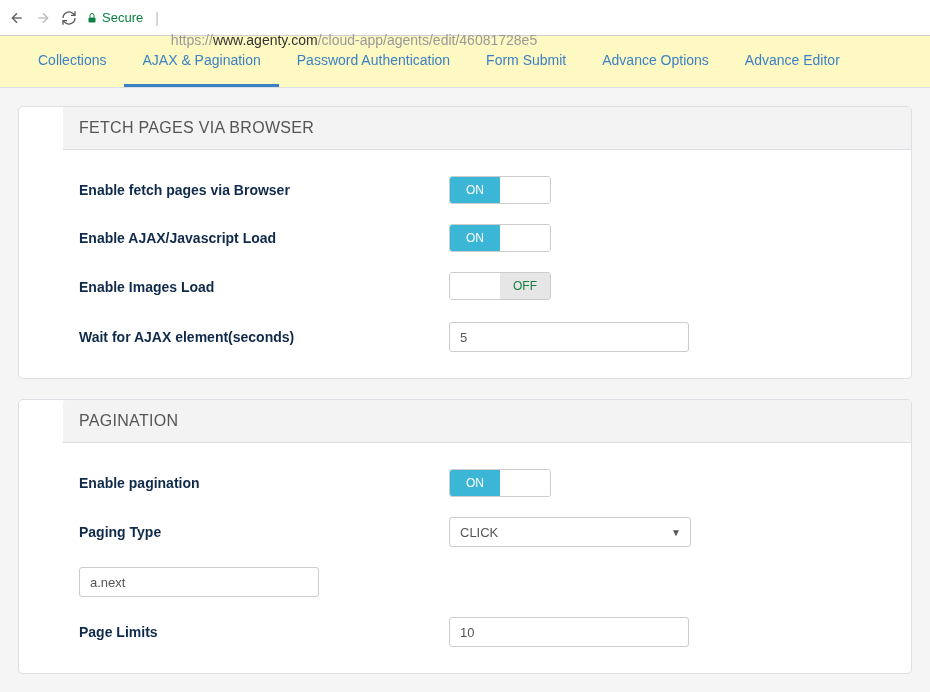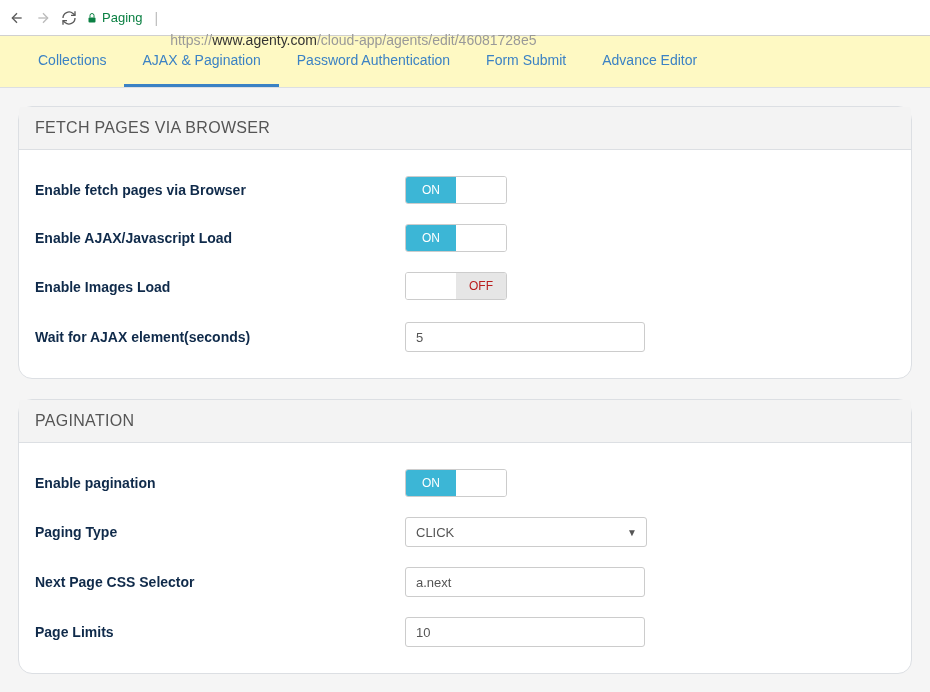--- a/index.html
+++ b/index.html
@@ -15,32 +15,32 @@
     .url-bar { flex: 1; display: flex; align-items: center; font-size: 14px; color: #999; margin-top: 45px; }
     .url-bold { color: #333; }
 
     
     .tabs-bar { background: #fef9c3; border-bottom: 1px solid #dcdfe3; padding: 0 20px; display: flex; gap: 0; }
     .tab { padding: 16px 18px; color: #3b82c4; font-size: 14px; cursor: pointer; border-bottom: 3px solid transparent; }
     .tab.active { border-bottom-color: #3b82c4; }
 
     
     .content { background: #f5f5f5; padding: 18px 18px 24px 18px; }
-    .panel { background: #fff; border: 1px solid #dcdfe3; border-radius: 14px; margin-bottom: 20px; }
+    .panel { background: #fff; border: 1px solid #dcdfe3; border-radius: 5px; margin-bottom: 20px; padding-left: 44px; }
     .panel-header { background: #f3f3f3; border-bottom: 1px solid #dcdfe3; padding: 12px 16px; font-size: 16px; color: #555; letter-spacing: 0.3px; border-radius: 3px 3px 0 0; }
     .panel-body { padding: 16px; }
 
     .form-row { display: flex; align-items: center; padding: 10px 0; }
     .form-label { width: 370px; color: #0f2a4a; font-weight: bold; font-size: 14px; }
     .form-control { width: 240px; }
 
     .toggle { display: inline-flex; border: 1px solid #ccc; border-radius: 3px; overflow: hidden; width: 102px; height: 28px; }
     .toggle-half { flex: 1; display: flex; align-items: center; justify-content: center; font-size: 12px; color: #555; background: #fff; }
     .toggle-on .toggle-half.on { background: #3cb6d6; color: #fff; }
-    .toggle-off .toggle-half.off { background: #e6e6e6; color: #b91c1c; }
+    .toggle-off .toggle-half.off { background: #e6e6e6; color: #15803d; }
 
     input.text-input, select.select-input {
       width: 240px; height: 30px; border: 1px solid #ccc; border-radius: 3px;
       padding: 0 10px; font-size: 13px; color: #555; background: #fff;
     }
     select.select-input { appearance: none; background-image: none; padding-right: 24px; position: relative; }
     .select-wrap { position: relative; display: inline-block; }
     .select-caret { position: absolute; right: 10px; top: 50%; transform: translateY(-50%); pointer-events: none; color: #555; font-size: 10px; }
   </style>
 </head>
@@ -65,35 +65,36 @@
         <path d="M3 12a9 9 0 0 1 15-6.7L21 8"></path>
         <path d="M3 22v-6h6"></path>
         <path d="M21 12a9 9 0 0 1-15 6.7L3 16"></path>
       </svg>
   </div>
   <div class="lock-wrap">
     <svg width="12" height="12" viewBox="0 0 24 24" fill="#0b8043">
         <rect x="5" y="11" width="14" height="10" rx="2"></rect>
         <path d="M8 11V7a4 4 0 0 1 8 0v4" fill="none" stroke="#0b8043" stroke-width="2"></path>
       </svg>
-    <span>Paging</span>
+    <span>Secure</span>
   </div>
   <span class="url-divider">|</span>
   <div class="url-bar">
     <span>https://</span>
       <span class="url-bold">www.agenty.com</span>
       <span>/cloud-app/agents/edit/46081728e5</span>
   </div>
 </div>
 
 <div class="tabs-bar">
   <div class="tab">Collections</div>
   <div class="tab active">AJAX &amp; Pagination</div>
   <div class="tab">Password Authentication</div>
   <div class="tab">Form Submit</div>
+  <div class="tab">Advance Options</div>
   <div class="tab">Advance Editor</div>
 </div>
 
 <div class="content">
 
   <div class="panel">
     <div class="panel-header">FETCH PAGES VIA BROWSER</div>
     <div class="panel-body">
 
       <div class="form-row">
@@ -156,21 +157,20 @@
           <div class="select-wrap">
             <select class="select-input" style="width:242px">
               <option>CLICK</option>
             </select>
             <span class="select-caret">▼</span>
           </div>
         </div>
       </div>
 
       <div class="form-row">
-        <div class="form-label">Next Page CSS Selector</div>
         <div class="form-control">
           <input class="text-input" type="text" value="a.next" style="">
         </div>
       </div>
 
       <div class="form-row">
         <div class="form-label">Page Limits</div>
         <div class="form-control">
           <input class="text-input" type="text" value="10" style="">
         </div>

